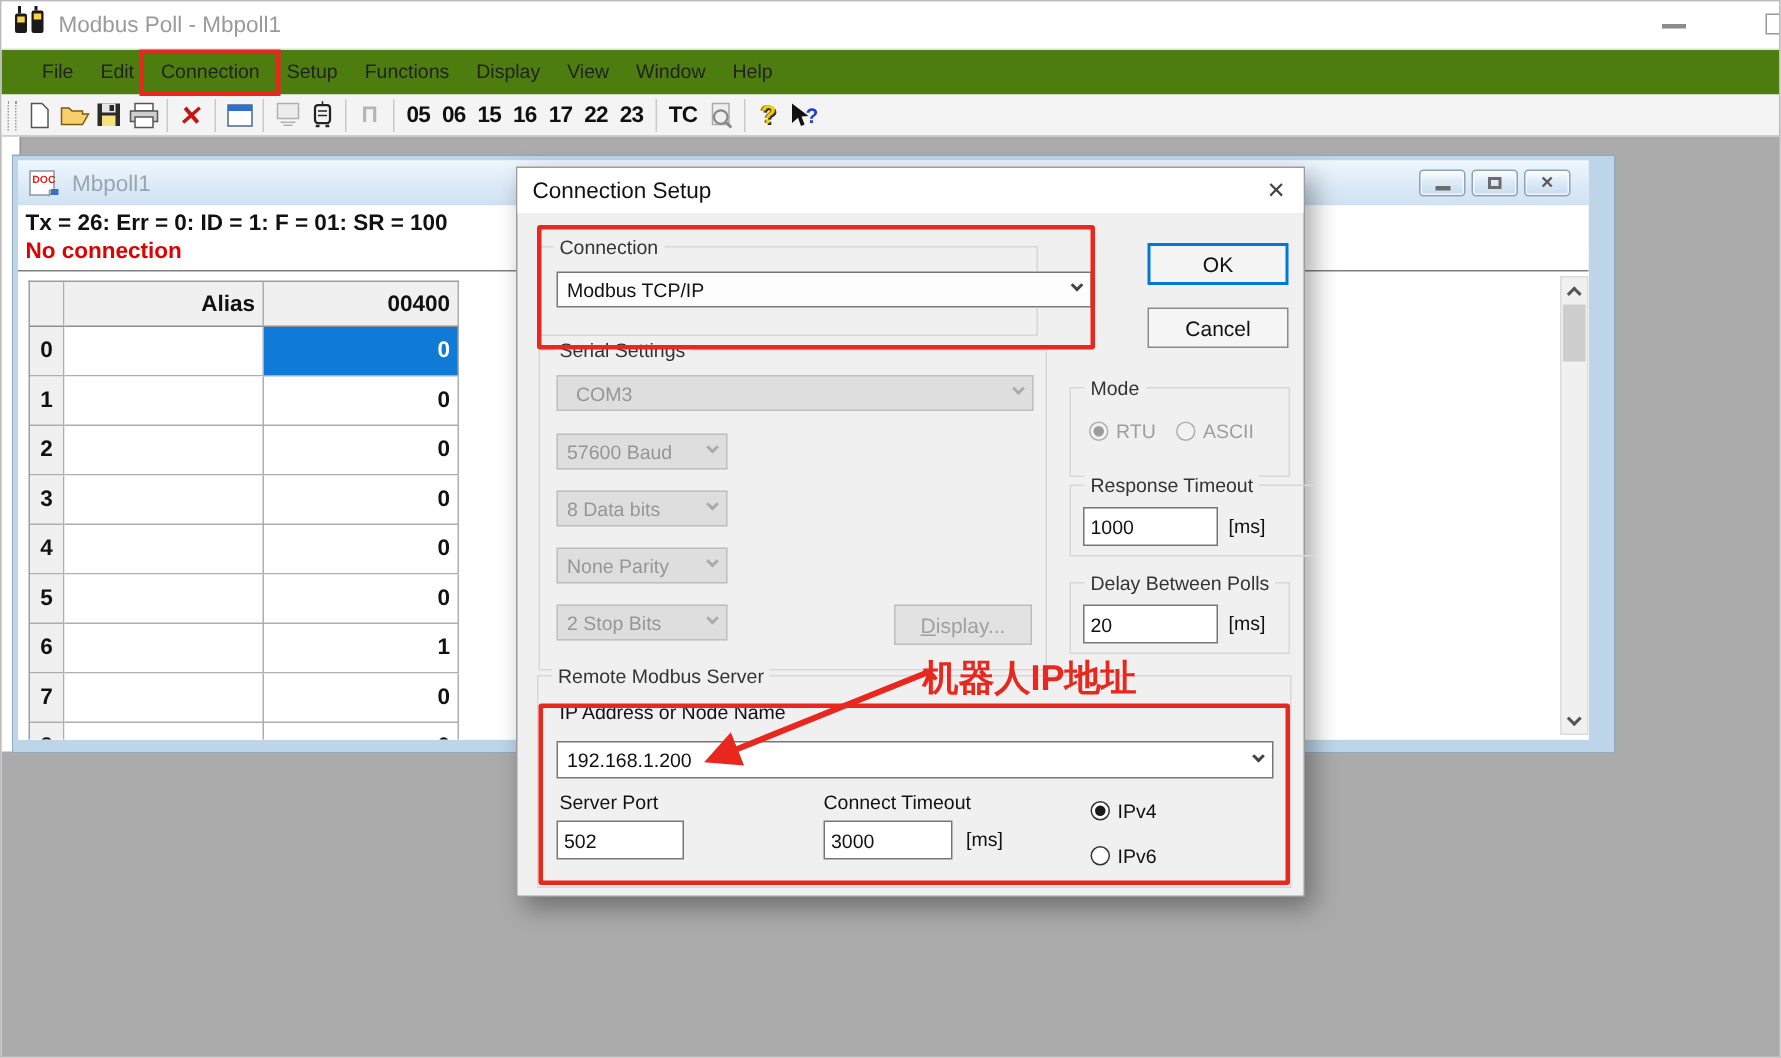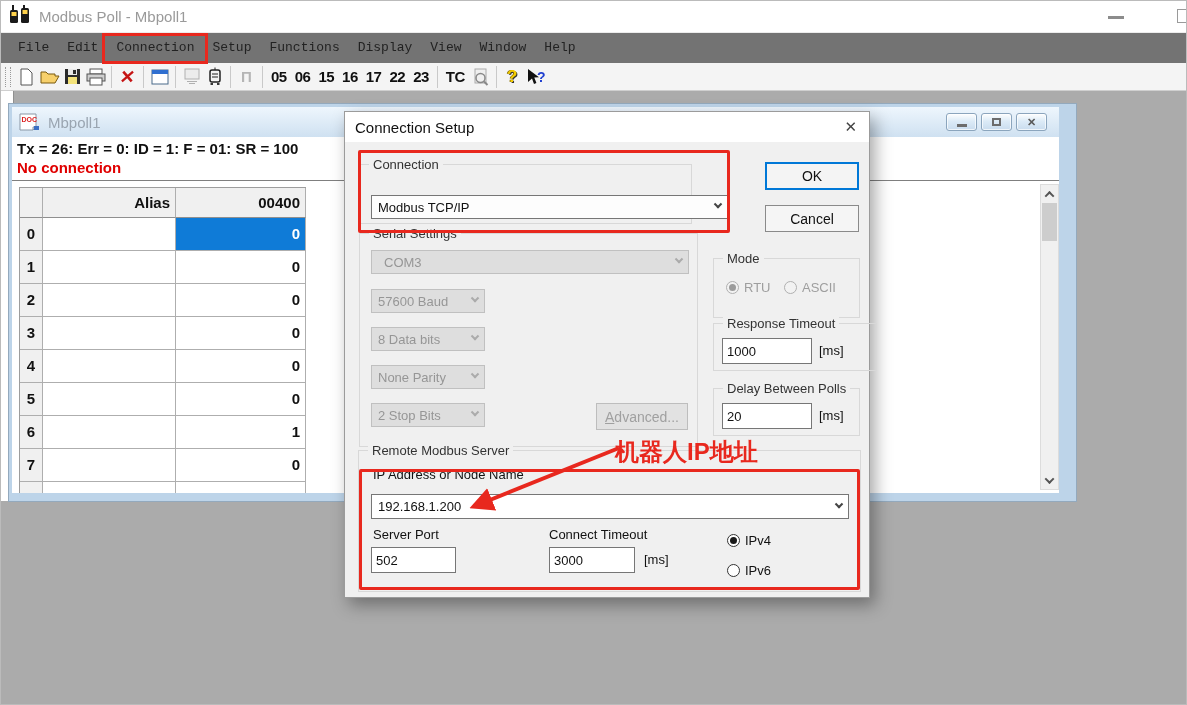--- a/index.html
+++ b/index.html
@@ -9,22 +9,22 @@
          border:1px solid #bbb; }
 
   
   .titlebar { position:relative; height:32px; background:#fff; display:flex; align-items:center;
               padding-left:8px; border-bottom:1px solid #ececec; }
   .app-title { margin-left:8px; font-size:15px; color:#9a9a9a; }
   .main-min { position:absolute; right:62px; top:15px; width:16px; height:3px; background:#8c8c8c; }
   .main-max { position:absolute; right:-5px; top:8px; width:14px; height:14px; border:1px solid #9a9a9a; background:#fff; }
 
   
-  .menubar { height:30px; background:#737373; display:flex; align-items:center; padding-left:8px;
-             font-size:13px; color:#222;font-family:Liberation Mono, monospace; }
+  .menubar { height:30px; background:#4d7c0f; display:flex; align-items:center; padding-left:18px;
+             font-size:13px; color:#222; }
   .mi { padding:0 9px; line-height:28px; }
   .mi-rel { position:relative; }
   .menu-redbox { position:absolute; left:-5px; right:-5px; top:-1px; height:31px;
                  border:3px solid #e8281e; pointer-events:none; z-index:60; }
 
   
   .toolbar { height:28px; background:#f4f4f4; border-bottom:1px solid #cfcfcf; display:flex;
              align-items:center; padding-left:3px; }
   .grip { width:6px; height:20px; border-left:1px dotted #9a9a9a; border-right:1px dotted #9a9a9a; margin:0 4px 0 1px; }
   .tb { height:24px; min-width:23px; display:flex; align-items:center; justify-content:center; }
@@ -326,21 +326,21 @@
     </div>
 
     <div class="dialog">
       <div class="dlg-titlebar">
         <span class="dlg-title">Connection Setup</span>
         <span class="dlg-close">✕</span>
       </div>
 
       <div class="grp" style="left:14px; top:52px; width:333px; height:60px;">
         <span class="grp-label">Connection</span>
-        <div class="combo" style="left:11px; top:30px; width:357px;">
+        <div class="combo" style="left:11px; top:16px; width:357px;">
           <span class="cv">Modbus TCP/IP</span>
           <span class="chev"></span>
         </div>
       </div>
 
       <div class="btn btn-ok" style="left:420px; top:50px; width:94px; height:28px;">
           <span>OK</span>
         </div>
       <div class="btn" style="left:420px; top:93px; width:94px; height:27px;">
           <span>Cancel</span>
@@ -362,21 +362,21 @@
         </div>
         <div class="combo dis" style="left:11px; top:131px; width:114px;">
           <span class="cv">None Parity</span>
             <span class="chev"></span>
         </div>
         <div class="combo dis" style="left:11px; top:169px; width:114px;">
           <span class="cv">2 Stop Bits</span>
             <span class="chev"></span>
         </div>
         <div class="btn btn-dis" style="left:236px; top:169px; width:92px; height:27px;">
-            <span class="lbl">Advanced...</span>
+            <span class="lbl">Display...</span>
           </div>
       </div>
 
       <div class="grp" style="left:368px; top:146px; width:147px; height:60px;">
         <span class="grp-label">Mode</span>
         <span class="radio rdis checked" style="left:12px; top:21px;">
           <span class="rb"></span>
             <span class="rl">RTU</span>
         </span>
         <span class="radio rdis" style="left:70px; top:21px;">

